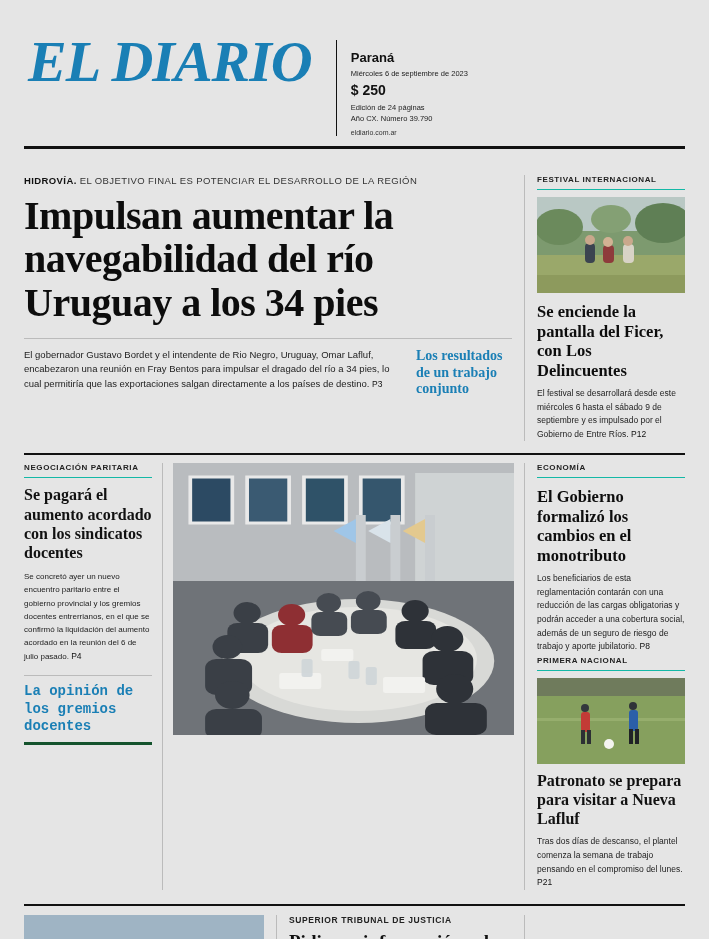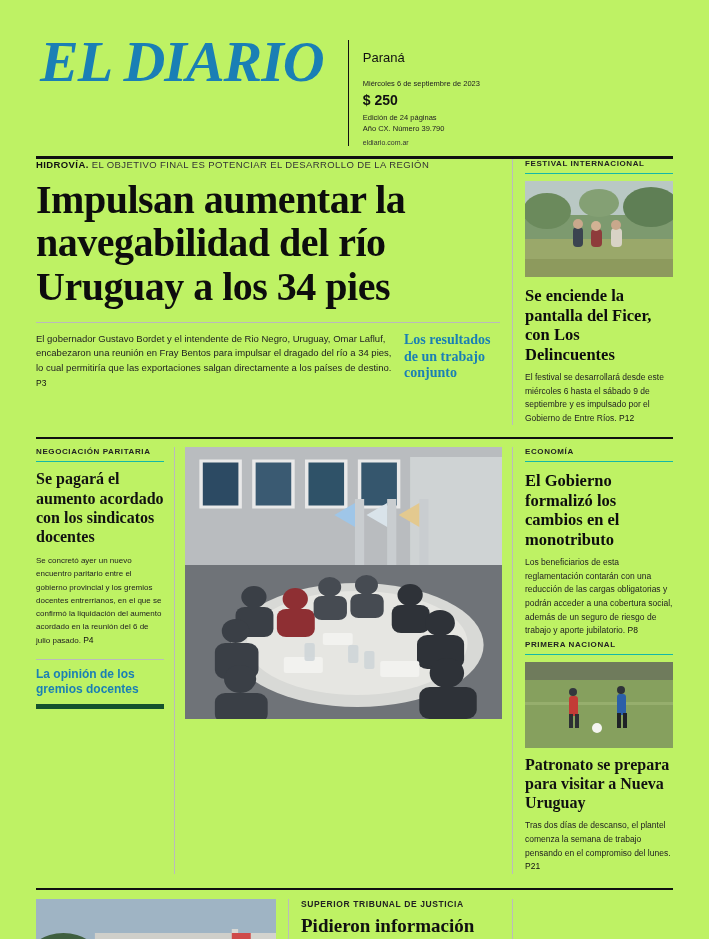--- a/index.html
+++ b/index.html
@@ -11,23 +11,23 @@
     width: 709px;
     height: 939px;
     font-family: "Liberation Sans", sans-serif;
     color: #111;
     overflow: hidden;
   }
   .page {
     position: relative;
     width: 709px;
     height: 939px;
-    background: #bef264;
+    background: #e5e5e5;
     box-sizing: border-box;
-    padding: 0 36px;
+    padding: 0 24px;
   }
 
   
   .masthead {
     display: flex;
     align-items: flex-start;
     padding-top: 34px;
     border-bottom: 3px solid #111;
     padding-bottom: 10px;
   }
@@ -46,23 +46,23 @@
     margin-left: 24px;
     padding-top: 10px;
     flex: 1 1 auto;
     border-left: 1px solid #111;
     padding-left: 14px;
     align-self: stretch;
     margin-top: 6px;
   }
   .masthead-meta .city {
     font-size: 13px;
-    font-weight: normal;
+    font-weight: bold;
     color: #111;
-    margin-bottom: 13px;
+    margin-bottom: 3px;
   }
   .masthead-meta .line {
     font-size: 7.5px;
     color: #222;
     line-height: 1.5;
   }
   .masthead-meta .price {
     font-size: 14px;
     font-weight: bold;
     color: #111;
@@ -70,21 +70,21 @@
   }
   .masthead-meta .site {
     font-size: 7px;
     color: #333;
     margin-top: 5px;
   }
 
   
   .top-grid {
     display: flex;
-    margin-top: 0;
+    margin-top: 26px;
   }
   .lead-col {
     flex: 1 1 auto;
     padding-right: 12px;
     border-right: 1px solid #bbb;
   }
   .right-col {
     flex: 0 0 148px;
     padding-left: 12px;
   }
@@ -192,25 +192,25 @@
     margin: 6px 0 8px 0;
   }
   .mid-left .bd {
     font-size: 8px;
     line-height: 1.65;
     color: #222;
   }
   .boxed {
     margin-top: 12px;
     border-top: 1px solid #bbb;
-    border-bottom: 5px solid #14532d;
+    border-bottom: 3px solid #14532d;
     padding: 7px 0;
-    font-family: Liberation Sans, sans-serif;
-    font-weight: bold;
-    font-size: 12px;
+    font-family: Liberation Mono, monospace;
+    font-weight: bold;
+    font-size: 14px;
     line-height: 1.22;
     color: #1a7fb5;
   }
   .photo-main {
     width: 100%;
     height: 272px;
     background: #5d6a70;
     position: relative;
     overflow: hidden;
   }
@@ -419,21 +419,21 @@
           </g>
           <g>
             <rect x="92" y="32" width="9" height="21" rx="3" fill="#2b5fa8"></rect>
             <circle cx="96" cy="28" r="4" fill="#2f3338"></circle>
             <rect x="92" y="51" width="4" height="15" fill="#1f2226"></rect>
             <rect x="98" y="51" width="4" height="15" fill="#1f2226"></rect>
           </g>
           <circle cx="72" cy="66" r="5" fill="#f4f4f0"></circle>
         </svg>
       </div>
-      <div class="rail2-head">Patronato se prepara para visitar a Nueva Uruguay</div>
+      <div class="rail2-head">Patronato se prepara para visitar a Nueva Lafluf</div>
       <div class="rail-body">
         <span>Tras dos días de descanso, el plantel comenza la semana de trabajo pensando en el compromiso del lunes.</span>
         <span class="pgref">P21</span>
       </div>
     </div>
   </div>
 
   <div class="bot-grid">
     <div class="bot-photo-col">
       <div class="photo-bot">

